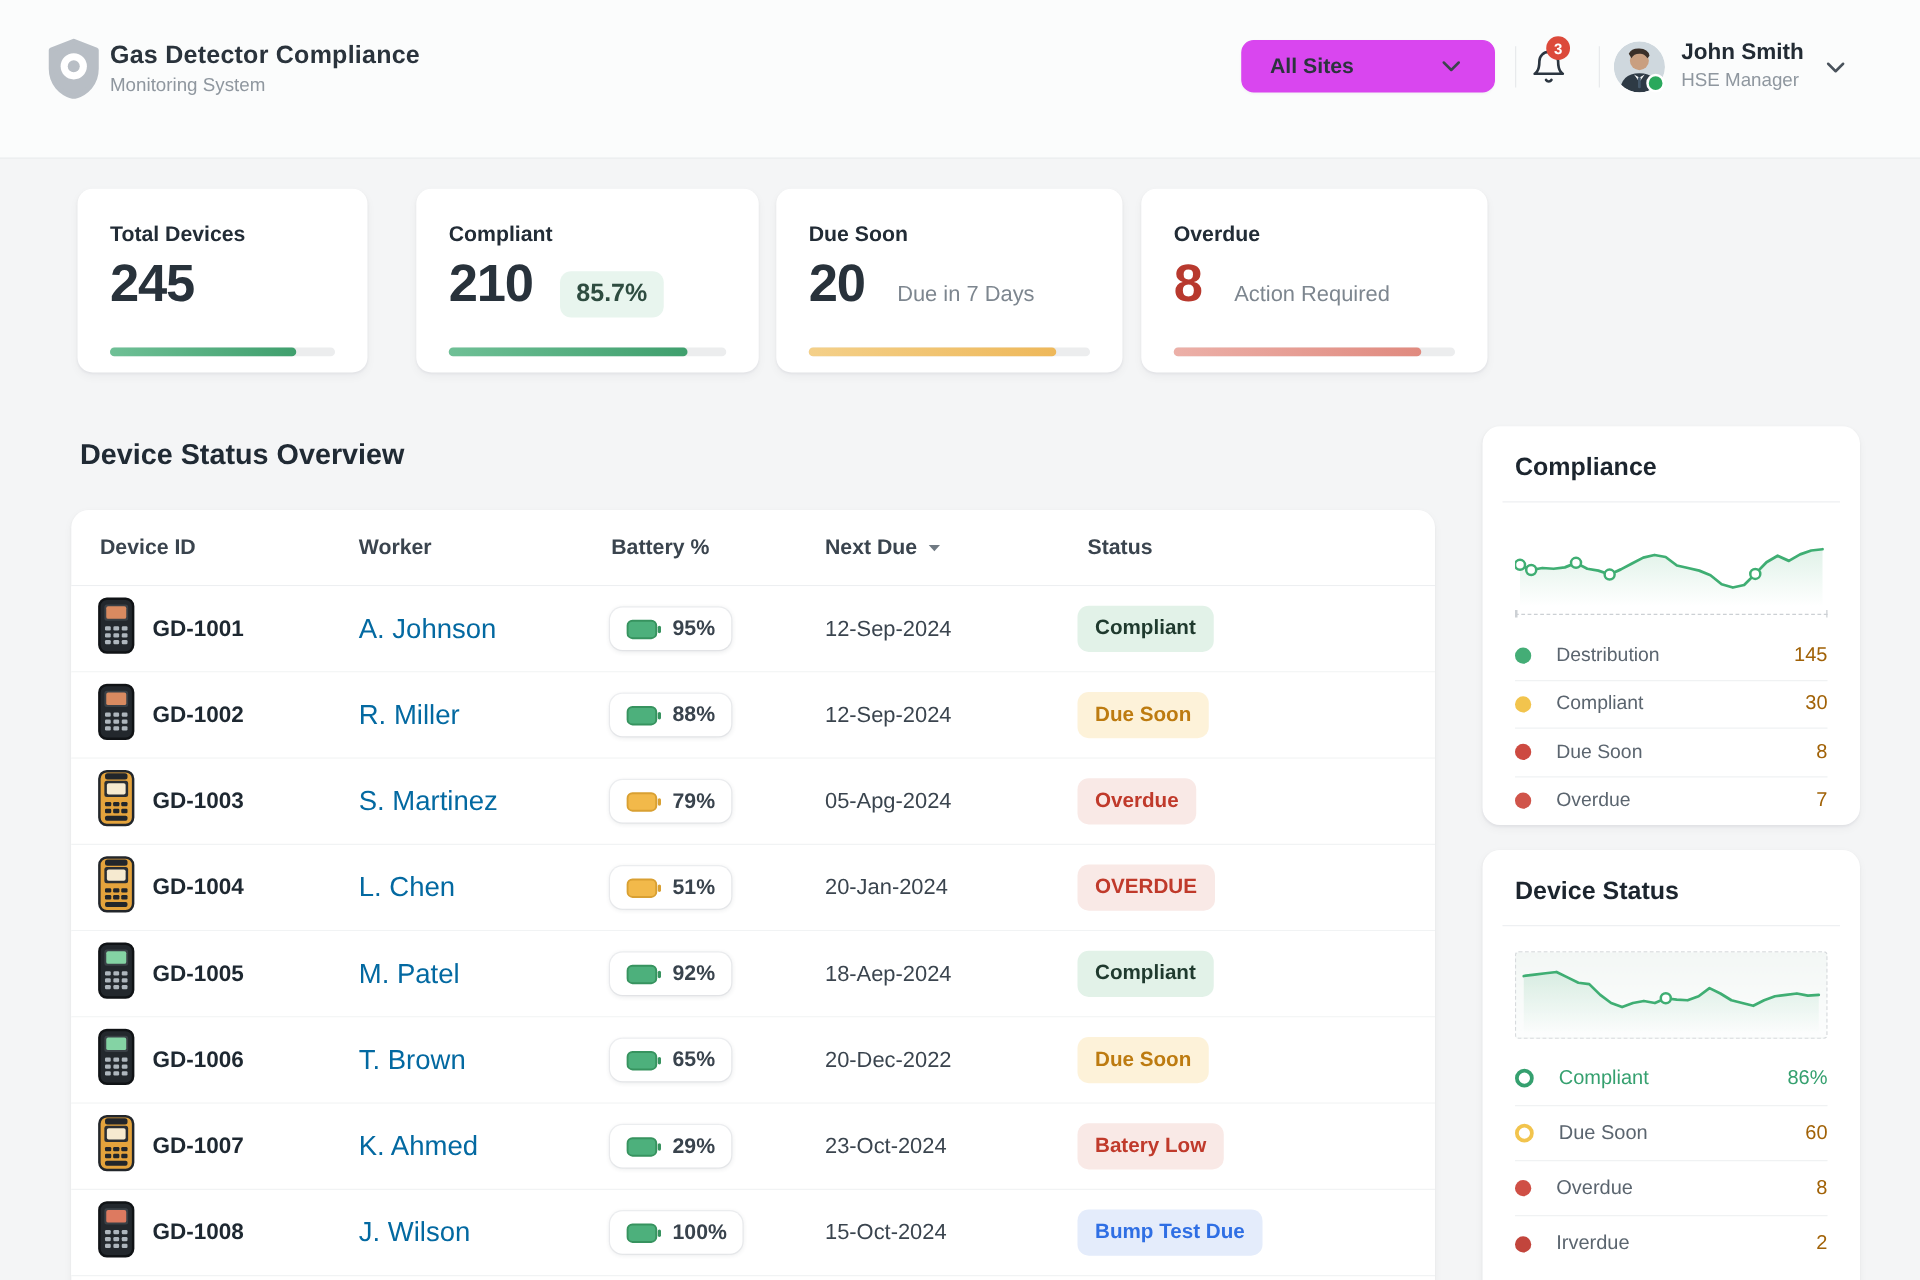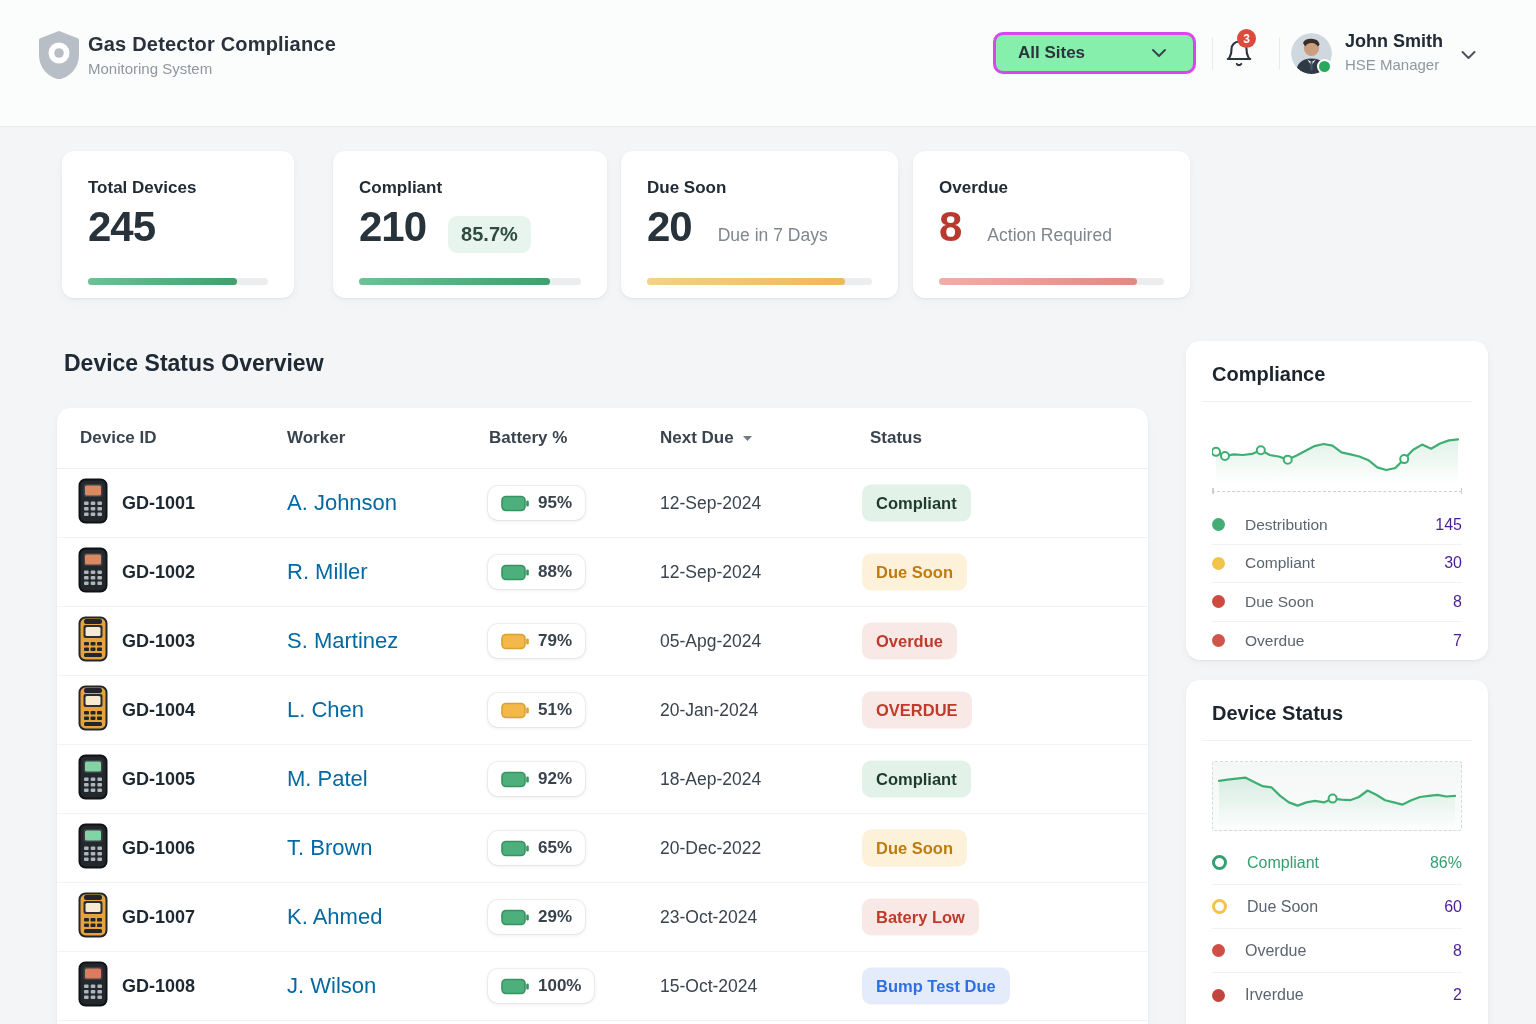--- a/index.html
+++ b/index.html
@@ -8,21 +8,21 @@
     position:relative; width:1536px; height:1024px; overflow:hidden;
     background:#f4f5f6; font-family:"Liberation Sans", sans-serif; color:#222b34;
   }
   
   .header{ position:absolute; left:0; top:0; width:100%; height:127px;
            background:#fbfcfc; border-bottom:1px solid #e9ebed; }
   .logo{ position:absolute; left:36px; top:30px; }
   .h-title{ position:absolute; left:88px; top:33px; font-size:20px; font-weight:700; color:#2a333c; letter-spacing:.2px;}
   .h-sub{ position:absolute; left:88px; top:60px; font-size:15px; color:#8f979f; }
   .site-select{ position:absolute; left:993px; top:32px; width:203px; height:42px;
-    background:#86efac; border:3px solid #d946ef; border-radius:10px; cursor:pointer;
+    background:#d946ef; border:1px solid #d946ef; border-radius:10px; cursor:pointer;
     display:flex; align-items:center; padding:0 26px 0 22px;
     box-shadow:0 1px 2px rgba(16,24,40,.04); }
   .site-select .lbl{ font-size:17px; font-weight:600; color:#2b343d; }
   .site-select svg{ margin-left:auto; }
   .hd-sep{ position:absolute; top:37px; width:1px; height:33px; background:#e8eaec; }
   .bell-btn{ position:absolute; left:1224px; top:38px; width:34px; height:34px; cursor:pointer; }
   .notif-badge{ position:absolute; left:1237px; top:29px; min-width:19px; height:19px; padding:0 5px;
     border-radius:10px; background:#dc4a3b; color:#fff; font-size:12px; font-weight:700;
     display:flex; align-items:center; justify-content:center; }
   .avatar{ position:absolute; left:1291px; top:33px; width:41px; height:41px; border-radius:50%; overflow:hidden; cursor:pointer;}
@@ -94,21 +94,21 @@
   .spark-box .spark-inner{ position:absolute; inset:2px; }
   .legend{ margin:10px 26px 0; }
   .lg-row{ display:flex; align-items:center; border-bottom:1px solid #f0f2f3; }
   .lg-row:last-child{ border-bottom:none; }
   .legend-sm .lg-row{ height:38.5px; }
   .legend-lg .lg-row{ height:44px; }
   .lg-dot{ width:13px; height:13px; border-radius:50%; flex:0 0 13px; }
   .lg-ring{ width:15px; height:15px; border-radius:50%; border:3.5px solid; flex:0 0 15px; background:#fff; }
   .lg-label{ margin-left:20px; font-size:15.5px; color:#5b656f; }
   .legend-lg .lg-label{ font-size:16px; }
-  .lg-val{ margin-left:auto; font-size:16px; color:#4c1d95; }
+  .lg-val{ margin-left:auto; font-size:16px; color:#a16207; }
 </style>
 </head>
 <body>
 
 <div class="screen">
 
   <div class="header">
     <div class="logo">
       <svg width="46" height="49" viewBox="0 0 46 49">
         <path d="M23 3 L41 10 V25 C41 36.5 33.5 44.5 23 47.5 C12.5 44.5 5 36.5 5 25 V10 Z" fill="#b8bec5" stroke="#b8bec5" stroke-width="4" stroke-linejoin="round"></path>

